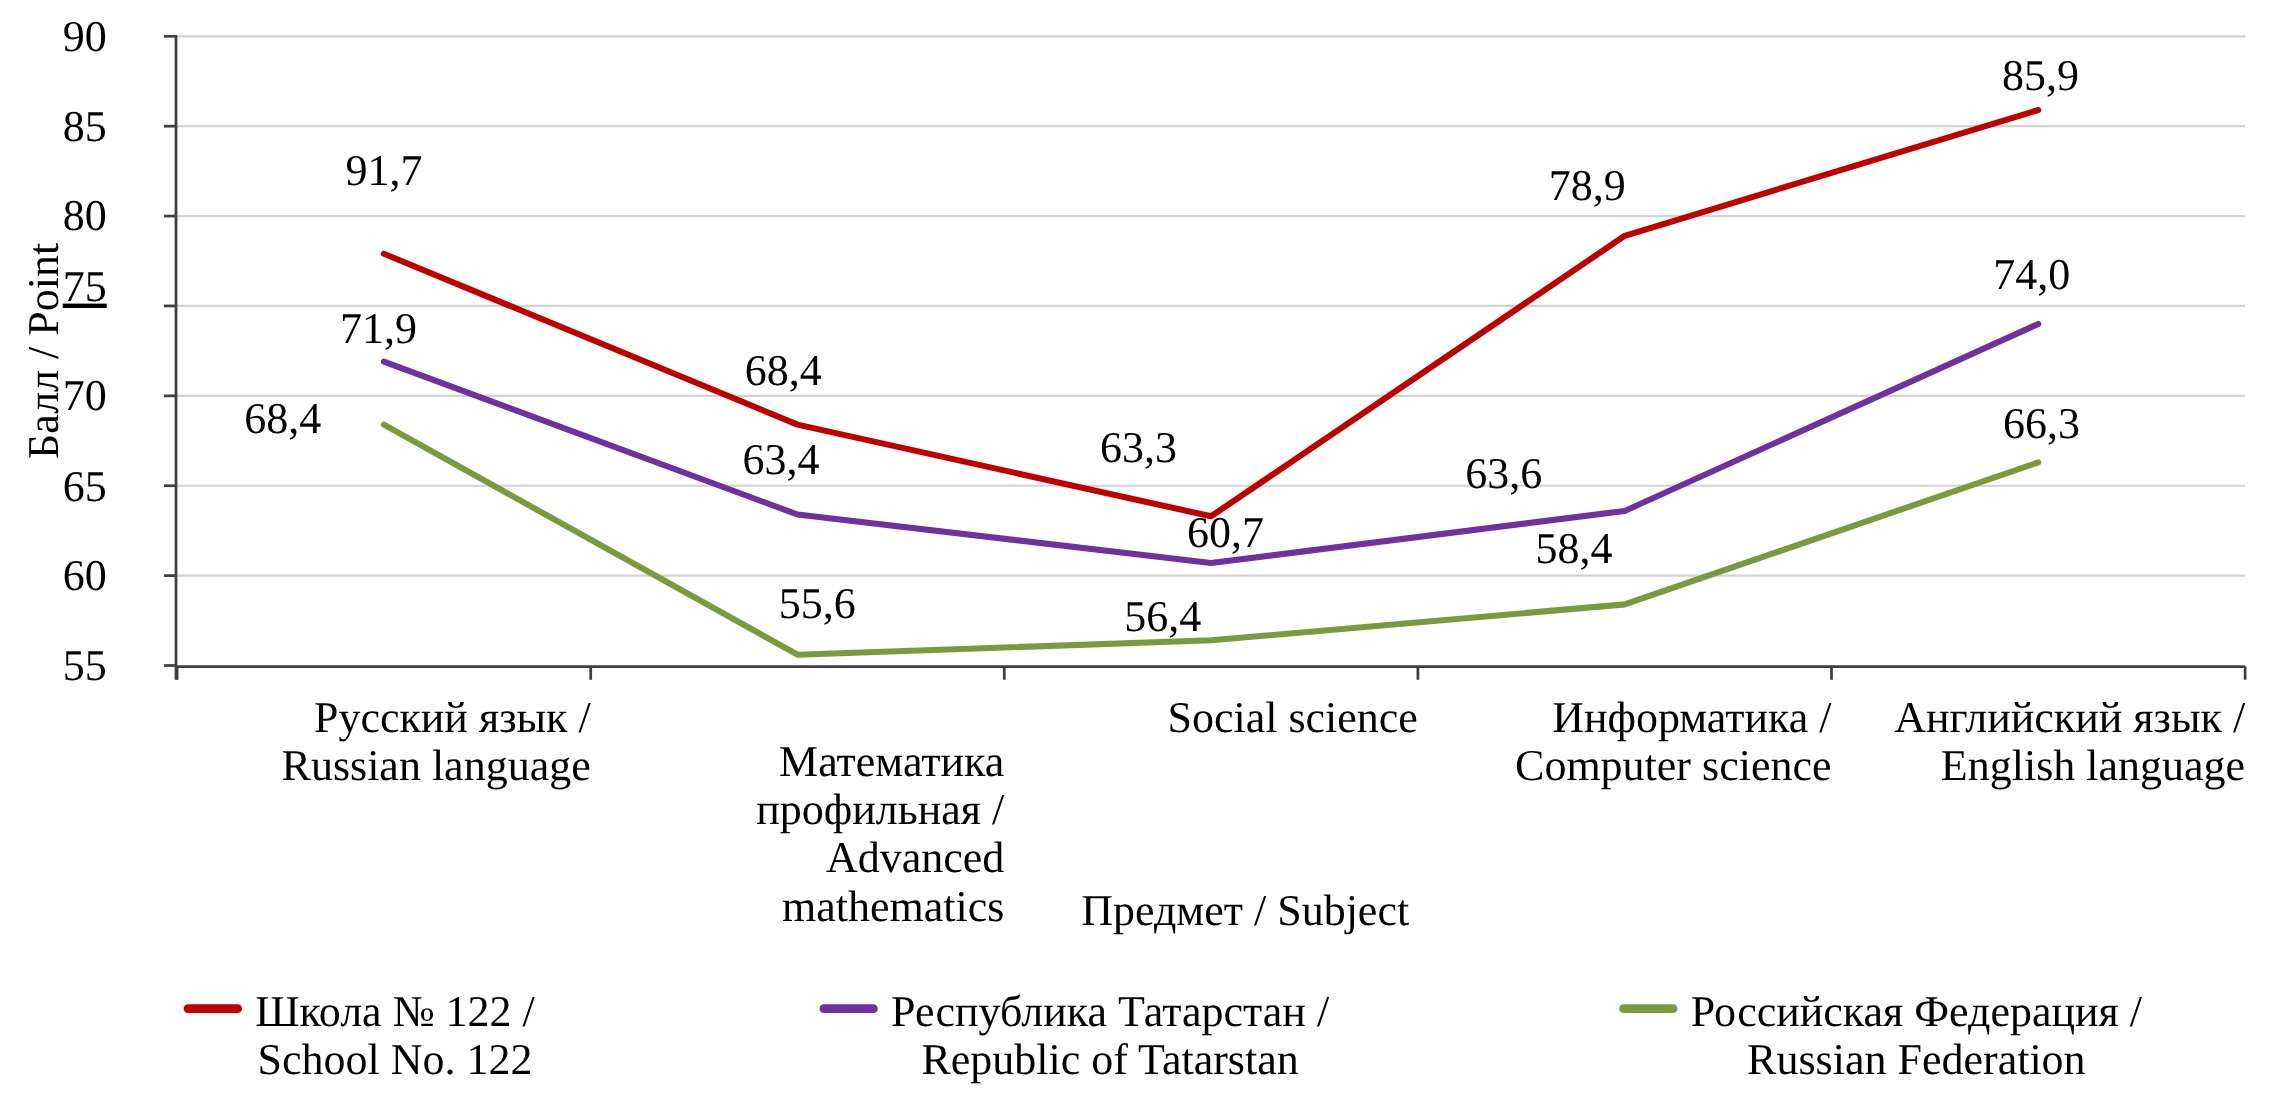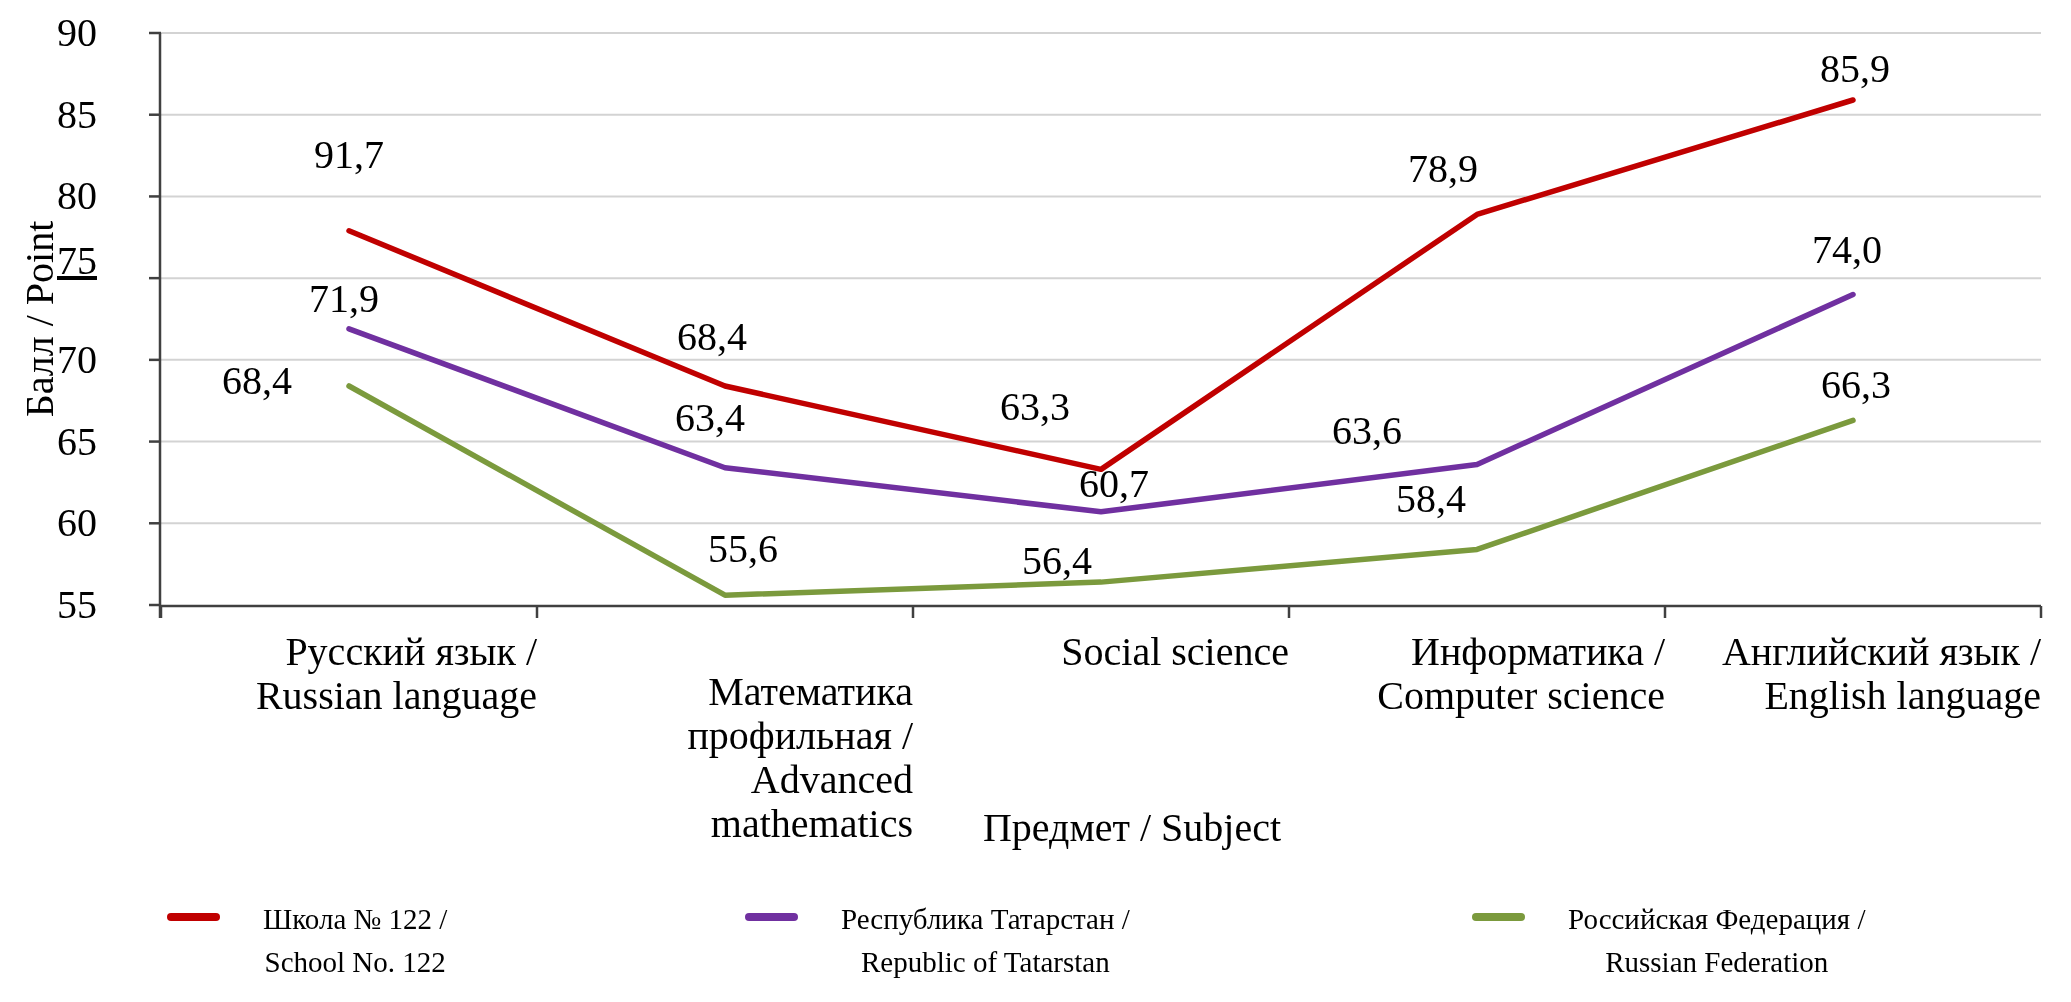--- a/index.html
+++ b/index.html
@@ -12,21 +12,21 @@
   .txt{position:absolute;z-index:2;font-size:40px;line-height:44px;color:#000;}
   .ytick{width:120px;text-align:center;height:44px;}
   .dlabel{width:200px;text-align:center;height:44px;}
   .cat{text-align:right;}
   .cat .cat-line{display:block;white-space:pre;}
   .axis-title{white-space:nowrap;}
   .xlabel{width:600px;text-align:center;}
   .ylabel{transform:translate(-50%,-50%) rotate(-90deg);}
   .legend-item{position:absolute;z-index:2;}
   .legend-marker{position:absolute;height:8px;width:53px;border-radius:4px;}
-  .legend-text{position:absolute;text-align:center;font-size:29px;line-height:43px;white-space:pre;margin-left:31px;}
+  .legend-text{position:absolute;text-align:center;font-size:40px;line-height:43px;white-space:pre;}
 </style>
 </head>
 <body>
 
 <div class="chart">
   <svg id="plot" width="2071" height="1002" viewBox="0 0 2071 1002">
       <line x1="161" x2="2041" y1="33" y2="33" stroke="#D3D3D3" stroke-width="2"></line>
       <line x1="161" x2="2041" y1="114.71428571428572" y2="114.71428571428572" stroke="#D3D3D3" stroke-width="2"></line>
       <line x1="161" x2="2041" y1="196.42857142857144" y2="196.42857142857144" stroke="#D3D3D3" stroke-width="2"></line>
       <line x1="161" x2="2041" y1="278.14285714285717" y2="278.14285714285717" stroke="#D3D3D3" stroke-width="2"></line>

